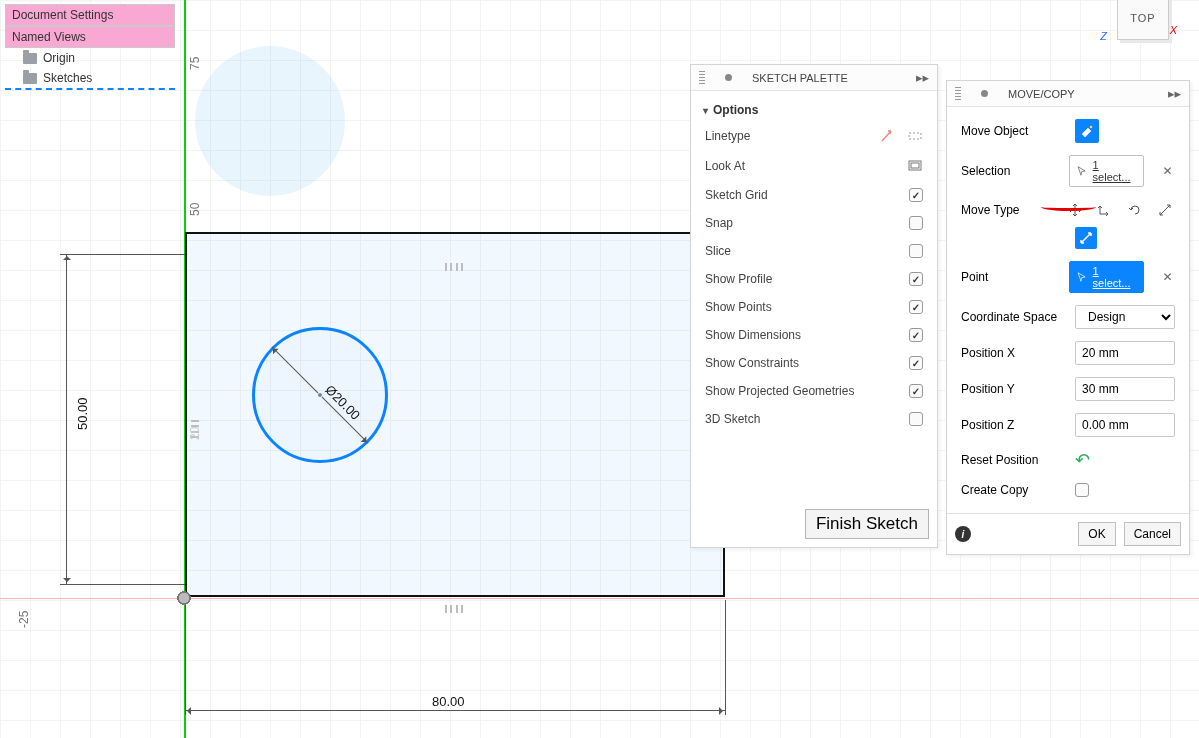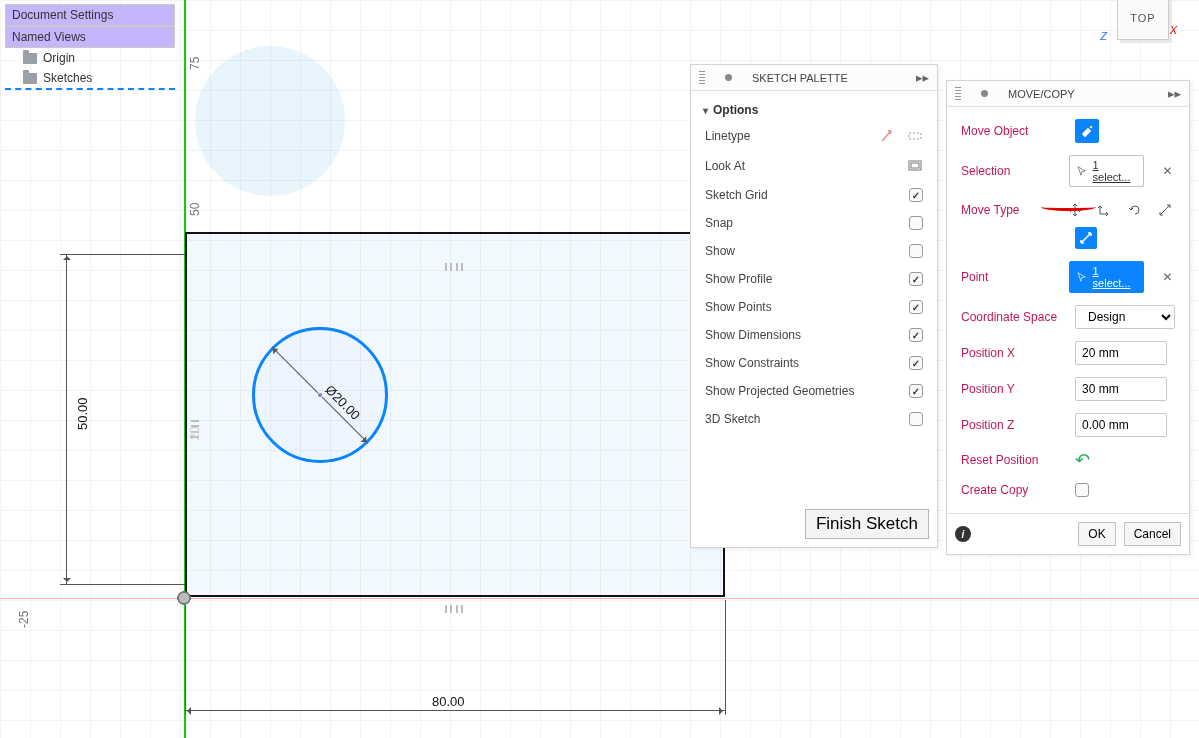--- a/index.html
+++ b/index.html
@@ -143,21 +143,21 @@
   .browser {
     position:absolute; left:5px; top:4px; width:170px;
     font-size:12px;
   }
   .browser .row {
     display:flex; align-items:center; gap:6px;
     padding:3px 6px; white-space:nowrap;
     cursor:default;
   }
   .browser .row.selected {
-    background:#c4b5fd; border:1px solid #c9c9c9;
+    background:#f9a8d4; border:1px solid #c9c9c9;
   }
   .browser .folder-icon {
     width:14px; height:11px; background:#9aa0a6; border-radius:1px;
     position:relative;
   }
   .browser .folder-icon::before {
     content:""; position:absolute; left:0; top:-3px; width:6px;height:3px;
     background:#9aa0a6; border-radius:1px 1px 0 0;
   }
   .browser .sketches-row {
@@ -225,39 +225,39 @@
   .finish-btn {
     position:absolute; right:8px; bottom:8px;
     padding:4px 10px; border:1px solid #b5b5b5;
     background:#f4f4f4; cursor:pointer; font-size:17px;
   }
   
   .mc-panel .row {
     display:flex; align-items:center;
     padding:6px 4px; gap:10px;
   }
-  .mc-panel .row .lbl { width:104px; color:#be185d;}
+  .mc-panel .row .lbl { width:104px; color:#000000;}
   .mc-panel .icon-btn {
     width:24px;height:24px; border-radius:2px;
     display:flex;align-items:center;justify-content:center;
     cursor:pointer; color:#444;
   }
   .mc-panel .icon-btn.active { background:#0a84ff; color:#fff;}
   .mc-panel .sel-pill {
     display:flex;align-items:center;gap:5px;
     border:1px solid #bfbfbf; border-radius:2px;
     padding:3px 6px; font-size:11px; cursor:pointer; min-width:72px;text-decoration:underline;
   }
   .mc-panel .sel-pill.active { background:#0a84ff; border-color:#0a84ff; color:#fff;}
   .mc-panel .close-x {
     width:16px;height:16px;display:flex;align-items:center;justify-content:center;
     color:#666; cursor:pointer; margin-left:6px;
   }
   .mc-panel input[type=text] {
-    width:92px; padding:4px 6px; border:1px solid #c8c8c8; border-radius:2px;
+    width:100px; padding:4px 6px; border:1px solid #c8c8c8; border-radius:2px;
     font-size:12px;
   }
   .mc-panel select {
     width:100px; padding:3px 8px; border:1px solid #c8c8c8; border-radius:2px;
     font-size:12px; background:#fff;
   }
   .mc-panel .typerow .icon-btn { width:22px;height:22px; font-size:13px;}
   .mc-panel .buttons {
     border-top:1px solid #e1e1e1; padding:8px;
     display:flex; justify-content:flex-end; gap:8px; align-items:center;
@@ -399,21 +399,21 @@
 
     <div class="option-row">
       <span class="label">Sketch Grid</span>
       <span class="checkbox checked"></span>
     </div>
     <div class="option-row">
       <span class="label">Snap</span>
       <span class="checkbox"></span>
     </div>
     <div class="option-row">
-      <span class="label">Show</span>
+      <span class="label">Slice</span>
       <span class="checkbox"></span>
     </div>
     <div class="option-row">
       <span class="label">Show Profile</span>
       <span class="checkbox checked"></span>
     </div>
     <div class="option-row">
       <span class="label">Show Points</span>
       <span class="checkbox checked"></span>
     </div>

